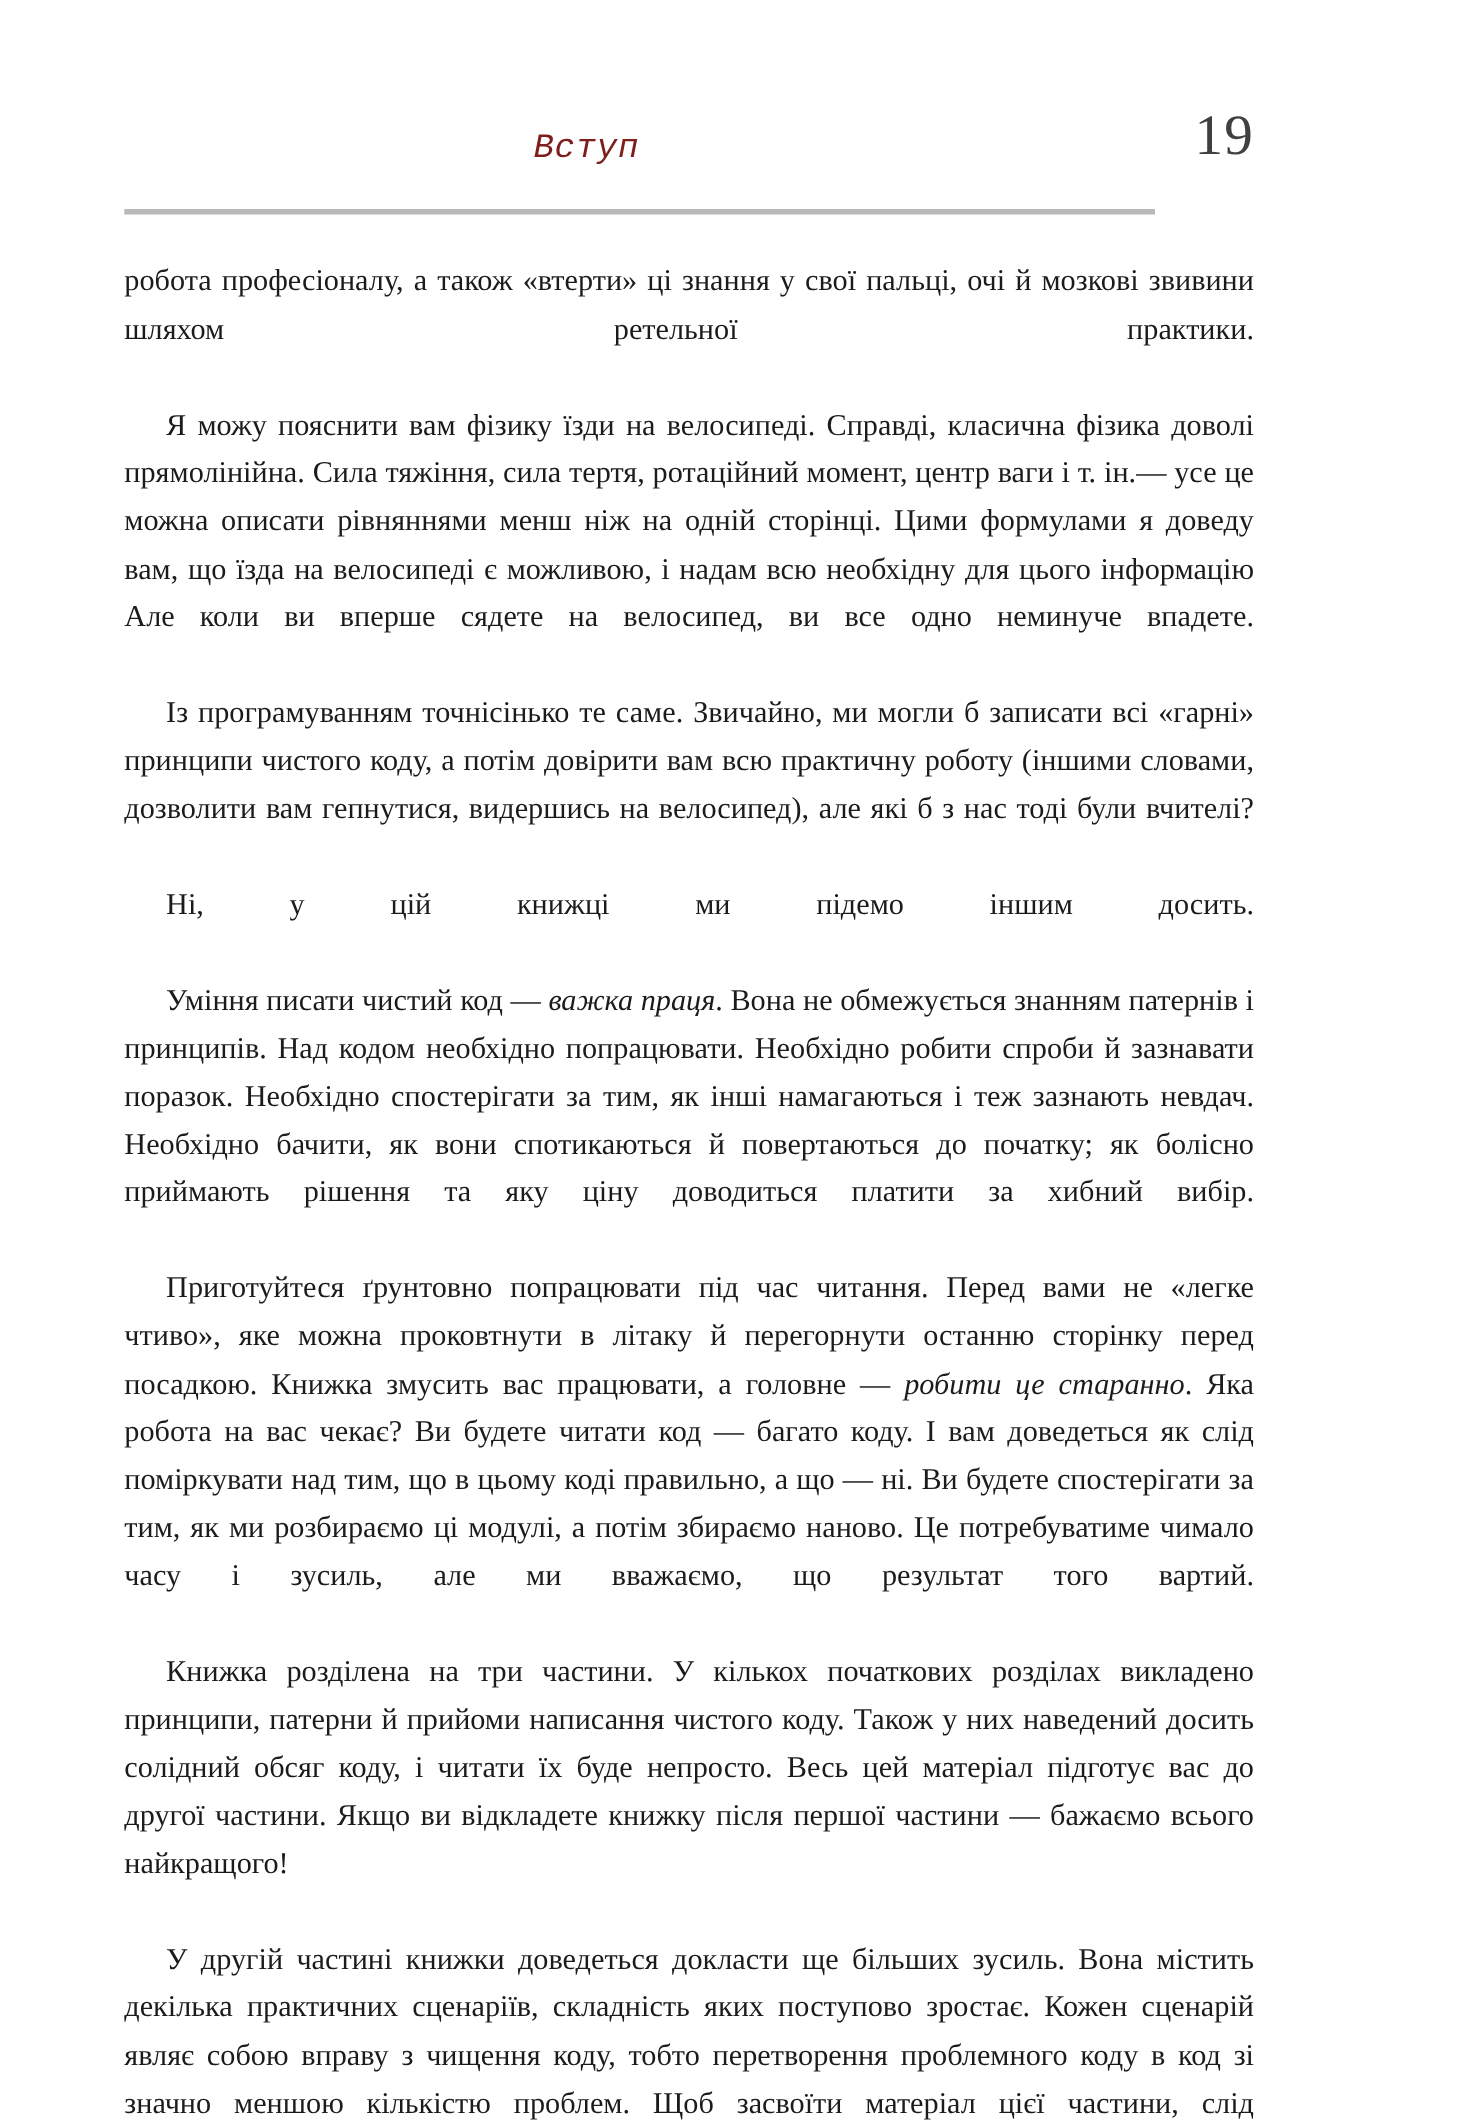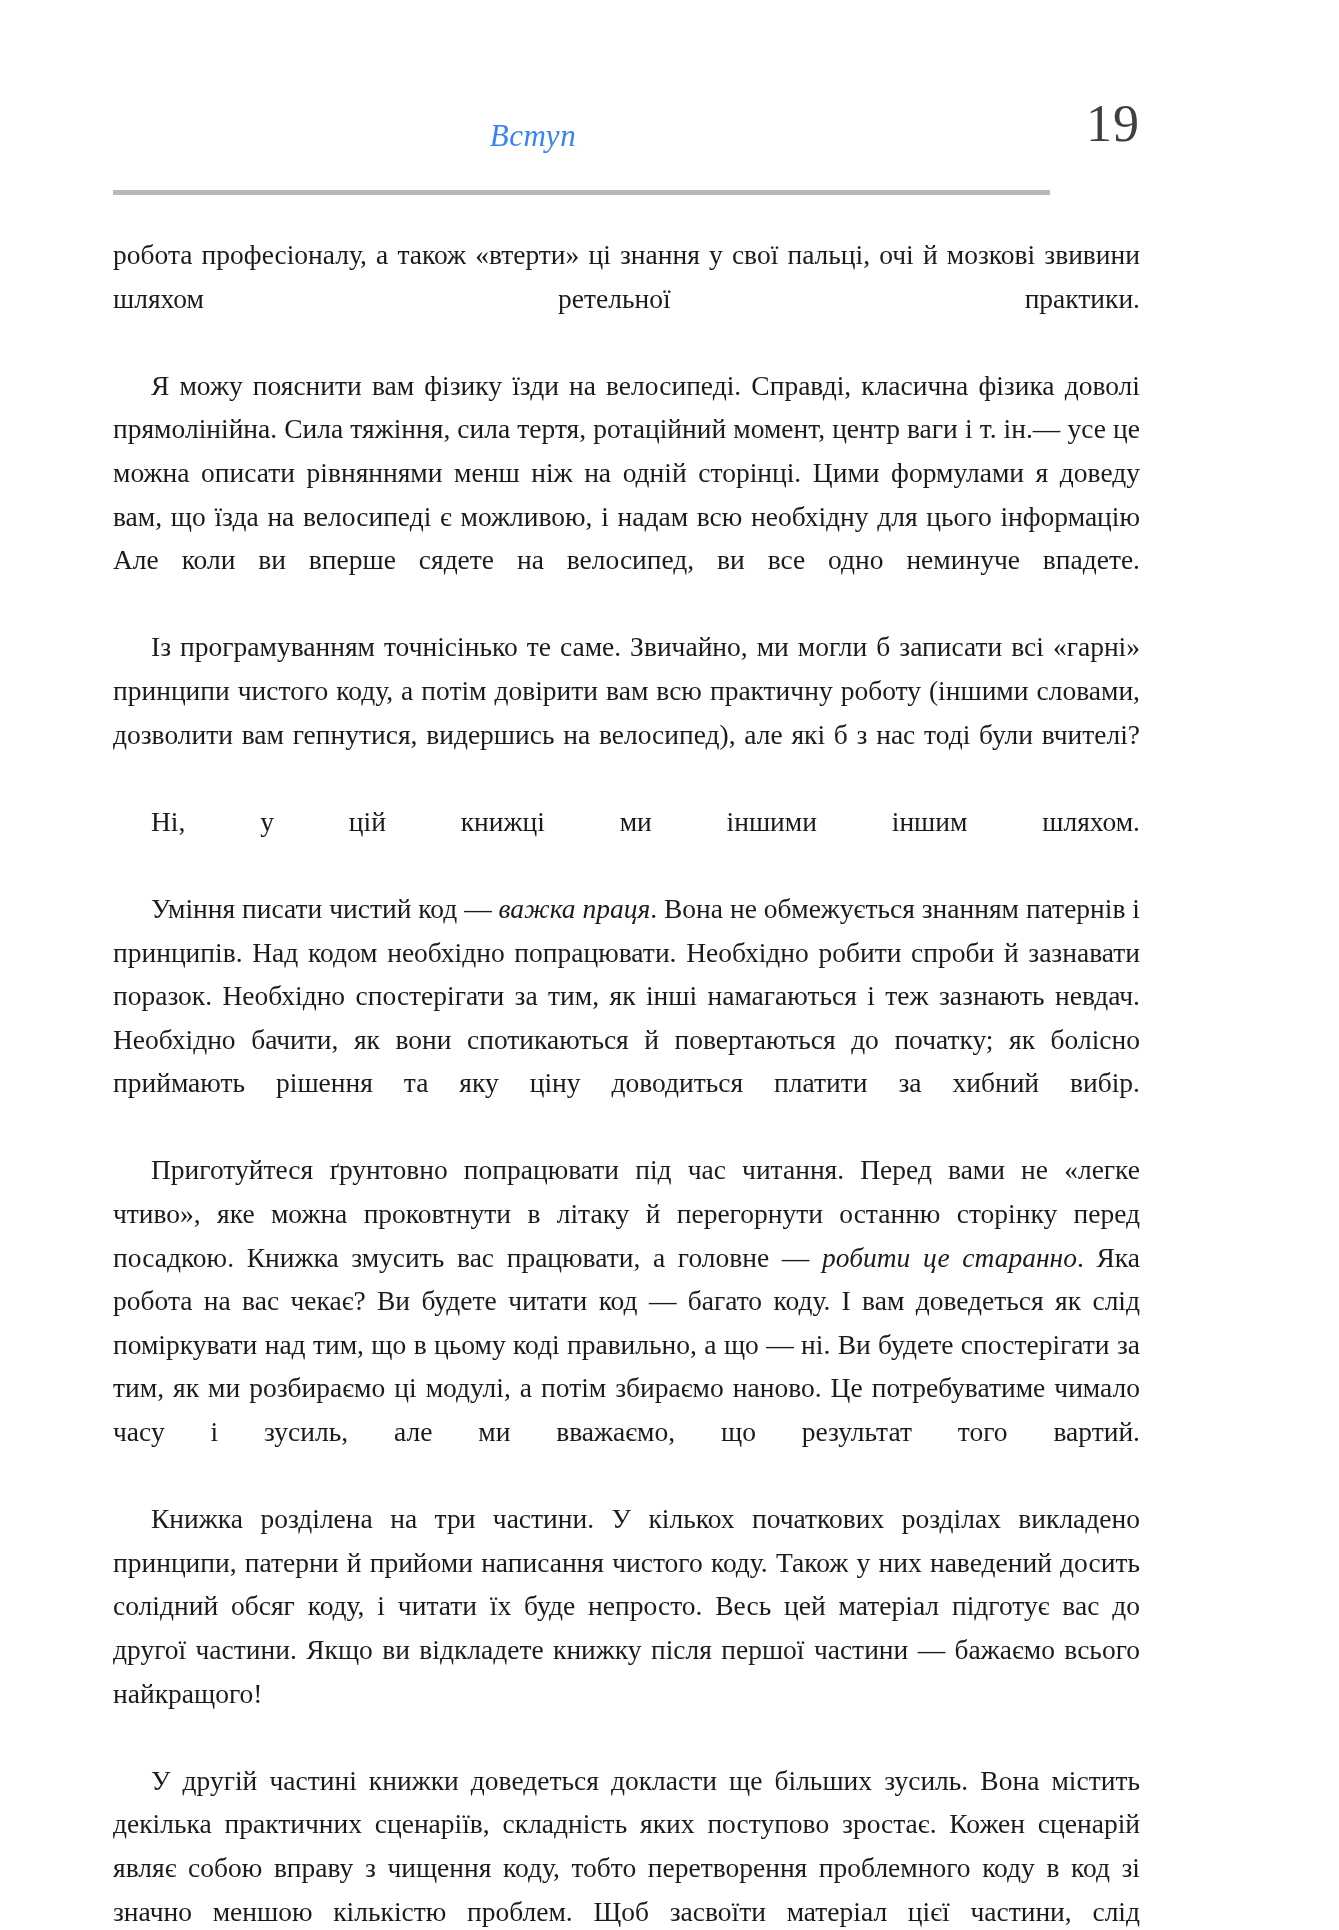--- a/index.html
+++ b/index.html
@@ -99,30 +99,30 @@
     display: inline-block;
     width: 100%;
   }
 </style>
 </head>
 <body>
 
 <div class="page" style="background: rgb(255, 255, 255); color: rgb(27, 27, 27);">
 
   <div class="running-head">
-    <div class="running-head-title" style="color: #3b82f6;">Вступ</div>
+    <div class="running-head-title" style="color: #7f1d1d; font-family: Liberation Mono, monospace;">Вступ</div>
     <div class="page-number">19</div>
   </div>
 
   <div class="head-rule" style="background: rgb(185, 185, 185);"></div>
 
   <div class="textblock" id="textblock">
       <p><span>робота професіоналу, а також «втерти» ці знання у свої пальці, очі й мозкові звивини шляхом ретельної практики.</span></p>
       <p class="indent"><span>Я можу пояснити вам фізику їзди на велосипеді. Справді, класична фізика доволі прямолінійна. Сила тяжіння, сила тертя, ротаційний момент, центр ваги і т. ін.— усе це можна описати рівняннями менш ніж на одній сторінці. Цими формулами я доведу вам, що їзда на велосипеді є можливою, і надам всю необхідну для цього інформацію Але коли ви вперше сядете на велосипед, ви все одно неминуче впадете.</span></p>
       <p class="indent"><span>Із програмуванням точнісінько те саме. Звичайно, ми могли б записати всі «гарні» принципи чистого коду, а потім довірити вам всю практичну роботу (іншими словами, дозволити вам гепнутися, видершись на велосипед), але які б з нас тоді були вчителі?</span></p>
-      <p class="indent"><span>Ні, у цій книжці ми іншими іншим шляхом.</span></p>
+      <p class="indent"><span>Ні, у цій книжці ми підемо іншим досить.</span></p>
       <p class="indent"><span>Уміння писати чистий код — </span><em class="emph">важка праця</em><span>. Вона не обмежується знанням патернів і принципів. Над кодом необхідно попрацювати. Необхідно робити спроби й зазнавати поразок. Необхідно спостерігати за тим, як інші намагаються і теж зазнають невдач. Необхідно бачити, як вони спотикаються й повертаються до початку; як болісно приймають рішення та яку ціну доводиться платити за хибний вибір.</span></p>
       <p class="indent"><span>Приготуйтеся ґрунтовно попрацювати під час читання. Перед вами не «легке чтиво», яке можна проковтнути в літаку й перегорнути останню сторінку перед посадкою. Книжка змусить вас працювати, а головне — </span><em class="emph">робити це старанно</em><span>. Яка робота на вас чекає? Ви будете читати код — багато коду. І вам доведеться як слід поміркувати над тим, що в цьому коді правильно, а що — ні. Ви будете спостерігати за тим, як ми розбираємо ці модулі, а потім збираємо наново. Це потребуватиме чимало часу і зусиль, але ми вважаємо, що результат того вартий.</span></p>
       <p class="indent"><span>Книжка розділена на три частини. У кількох початкових розділах викладено принципи, патерни й прийоми написання чистого коду. Також у них наведений досить солідний обсяг коду, і читати їх буде непросто. Весь цей матеріал підготує вас до другої частини. Якщо ви відкладете книжку після першої частини — бажаємо всього найкращого!</span></p>
       <p class="indent"><span>У другій частині книжки доведеться докласти ще більших зусиль. Вона містить декілька практичних сценаріїв, складність яких поступово зростає. Кожен сценарій являє собою вправу з чищення коду, тобто перетворення проблемного коду в код зі значно меншою кількістю проблем. Щоб засвоїти матеріал цієї частини, слід </span></p>
     </div>
 
 </div>
 
 </body></html>

